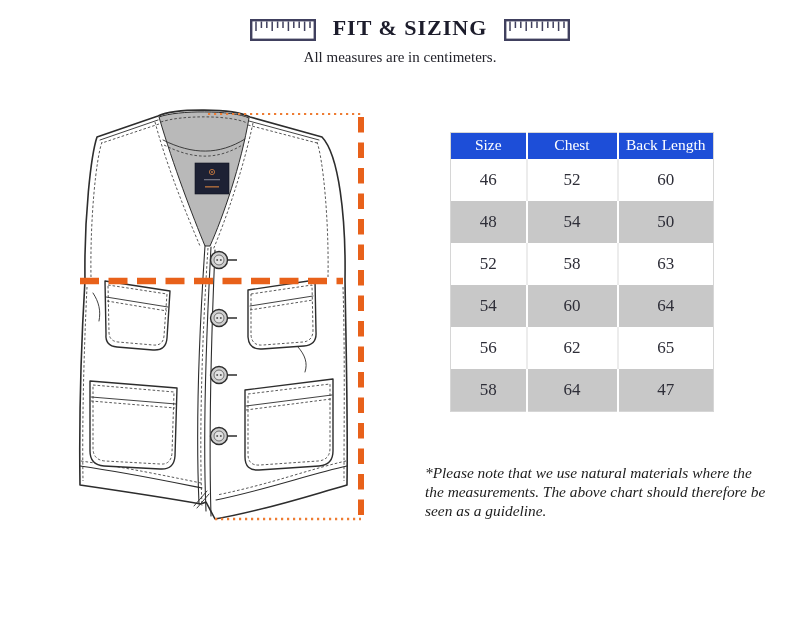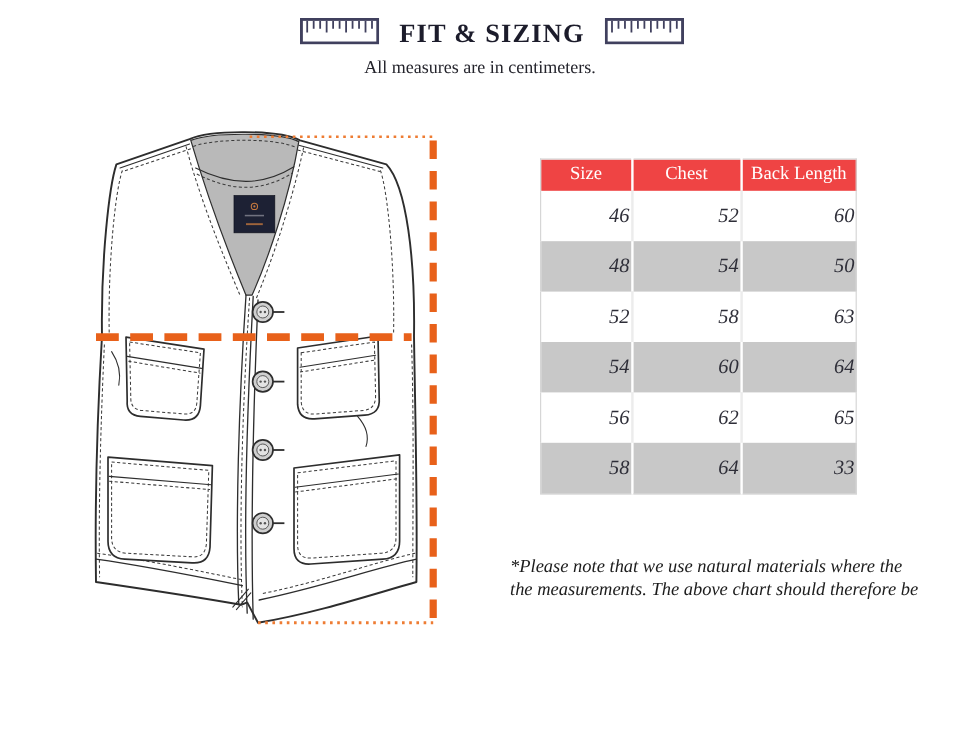--- a/index.html
+++ b/index.html
@@ -1,40 +1,40 @@
 <!DOCTYPE html>
 <html><head>
 <meta charset="utf-8">
 <style>
   html,body { margin:0; padding:0; background:#fff; }
   .page { position:relative; width:800px; height:625px; background:#ffffff;
           font-family:"Liberation Serif", serif; overflow:hidden; }
 
   
   .header { position:absolute; top:15px; left:0; width:100%; text-align:center; }
-  .title-row { display:flex; align-items:flex-start; justify-content:center; gap:17px;padding-left:20px; }
+  .title-row { display:flex; align-items:flex-end; justify-content:center; gap:17px;padding-left:20px; }
   .title { font-size:22px; font-weight:700; letter-spacing:1px; color:#1c1c2b; }
   .subtitle { margin-top:8px; font-size:15px; color:#24242c;text-align:center; }
   .ruler { display:block; }
 
   
   .vest { position:absolute; left:55px; top:95px; }
   .outline { fill:#ffffff; stroke:#2d2d2d; stroke-width:1.6; stroke-linejoin:round; }
   .pocket  { fill:#ffffff; stroke:#2d2d2d; stroke-width:1.4; stroke-linejoin:round; }
   .ln   { fill:none; stroke:#2d2d2d; stroke-width:1.1; stroke-linecap:round; }
   .thin { stroke-width:0.9; }
   .st   { fill:none; stroke:#3a3a3a; stroke-width:0.85; stroke-dasharray:2.6 2; }
 
   
   .sizes { position:absolute; left:450px; top:132px; border-collapse:collapse;
            border:1px solid #d6d6d6; }
-  .sizes th { background:#ef4444; color:#ffffff; font-weight:400; font-size:15.5px;
+  .sizes th { background:#1d4ed8; color:#ffffff; font-weight:400; font-size:15.5px;
               padding:3px 0 5px; border-right:2px solid #ffffff; }
-  .sizes td { height:40px; text-align:right; vertical-align:middle; font-size:17px;
-              color:#2e2e38; border-right:2px solid #ffffff;font-style:italic; }
+  .sizes td { height:40px; text-align:center; vertical-align:middle; font-size:17px;
+              color:#2e2e38; border-right:2px solid #ffffff; }
   .sizes tbody tr:nth-child(even) td { background:#c8c8c8; }
   .sizes tbody tr:nth-child(odd) td { border-right-color:#ececec; }
   .sizes th:last-child, .sizes td:last-child { border-right:none; }
   .col-size { width:76px; } .col-chest { width:91px; } .col-back { width:96px; }
 
   
   .footnote { position:absolute; left:425px; top:464px; width:372px;
               font-size:15.4px; line-height:18.8px; color:#1c1c1c;font-style:italic; }
 </style>
 </head>
@@ -196,23 +196,24 @@
         <td>64</td>
       </tr>
       <tr>
         <td>56</td>
         <td>62</td>
         <td>65</td>
       </tr>
       <tr>
         <td>58</td>
         <td>64</td>
-        <td>33</td>
+        <td>47</td>
       </tr>
     </tbody>
   </table>
 
   <div class="footnote">
     <div>*Please note that we use natural materials where the</div>
     <div>the measurements. The above chart should therefore be</div>
+    <div>seen as a guideline.</div>
   </div>
 
 </div>
 
 </body></html>

